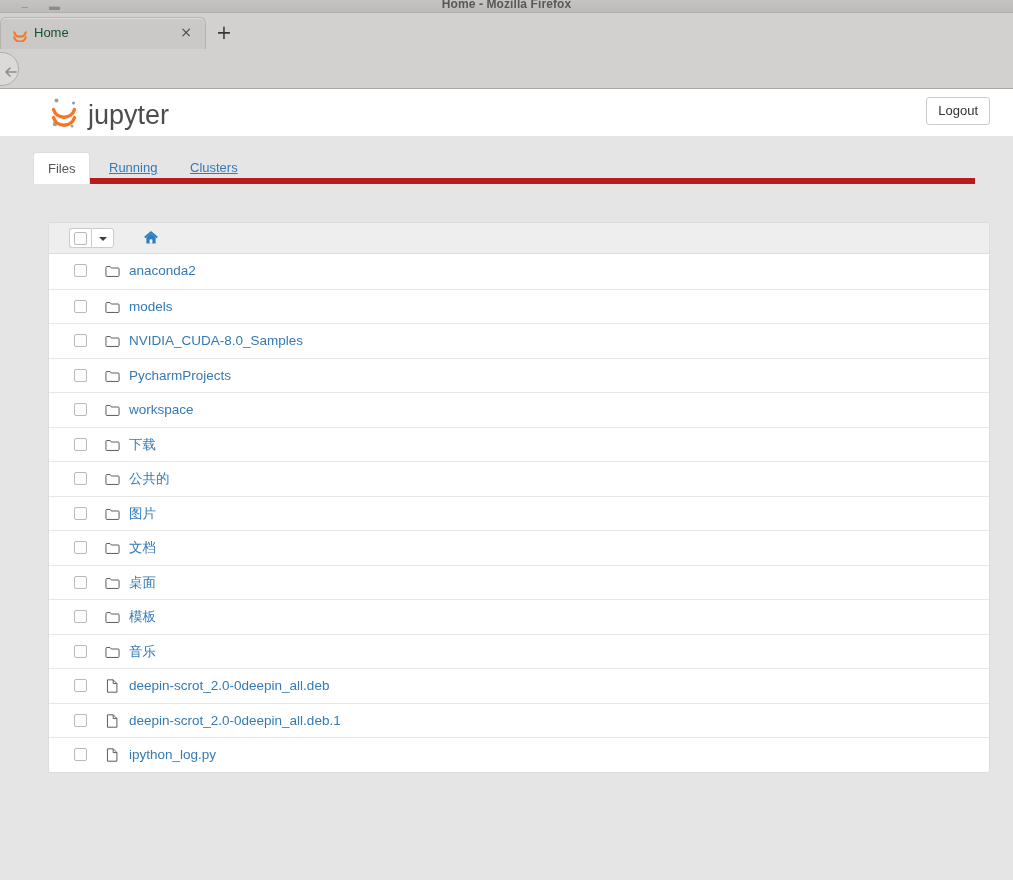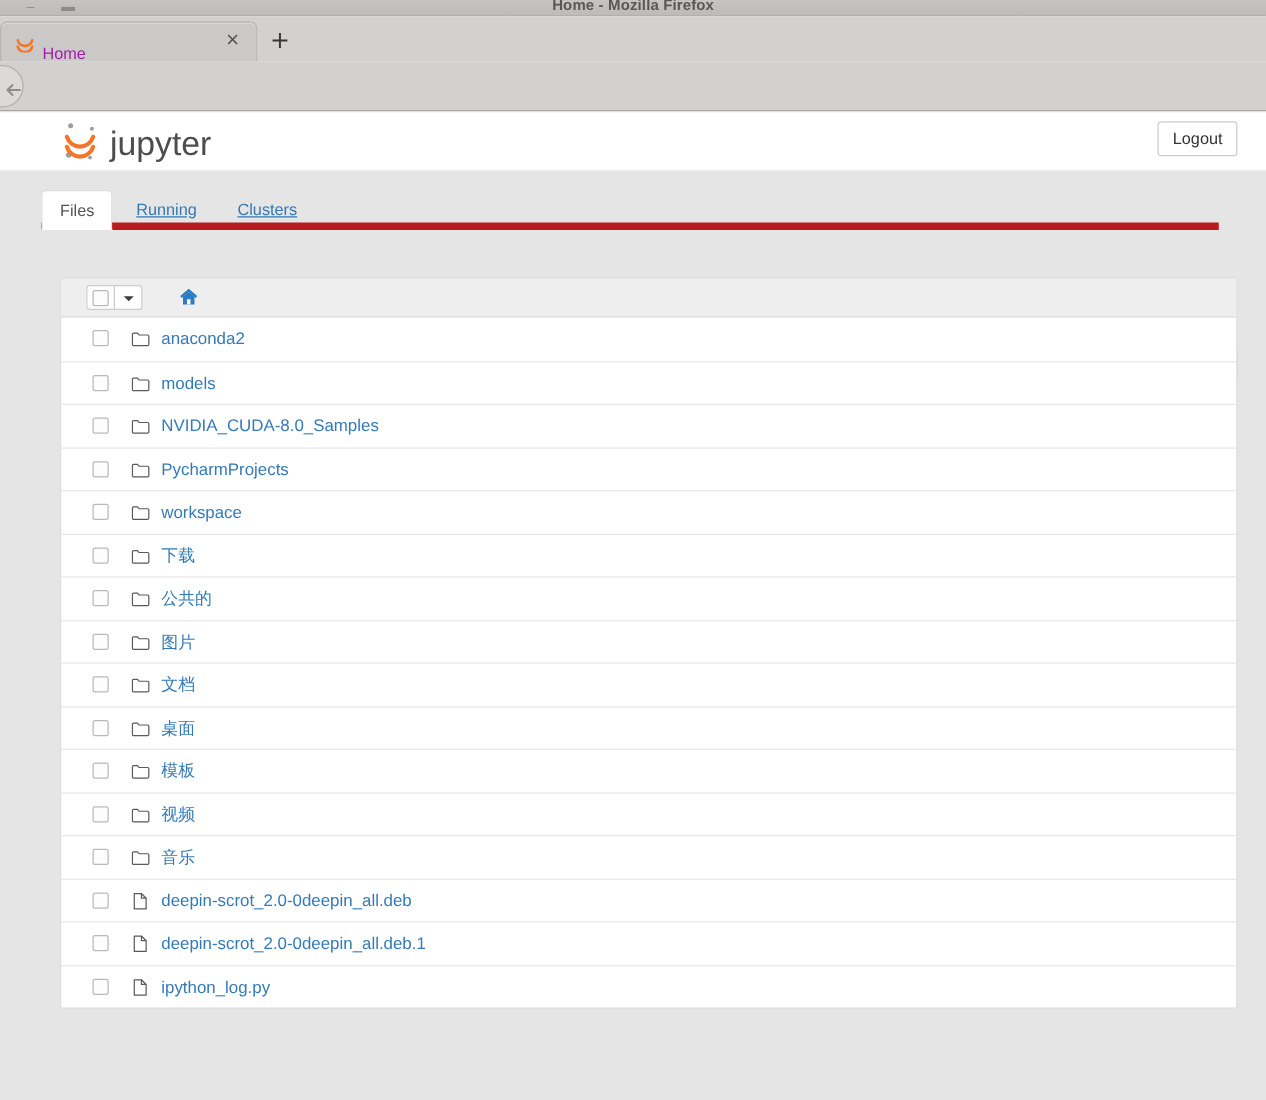--- a/index.html
+++ b/index.html
@@ -39,21 +39,21 @@
     position: absolute; left: 0; top: 4px; width: 206px; height: 32px;
     background: #cbc9c7;
     border: 1px solid #b6b4b2; border-bottom: none;
     border-top-left-radius: 6px; border-top-right-radius: 6px;
     box-shadow: inset 0 1px 0 #dedcda;
   }
   #tab-favicon {
     position: absolute; left: 11px; top: 8px; width: 16px; height: 16px;
   }
   #tab-label {
-    position: absolute; left: 33px; top: 17px; font-size: 13px; color: #a21caf;
+    position: absolute; left: 33px; top: 7px; font-size: 13px; color: #14532d;
     white-space: nowrap; overflow: hidden; width: 140px;
   }
   #tab-close {
     position: absolute; right: 11px; top: 6px; width: 16px; height: 17px;
     font-size: 14px; color: #4c4a48; text-align: center; line-height: 17px;
     font-family: "DejaVu Sans", sans-serif;
   }
   #tab-new {
     position: absolute; left: 213px; top: 9px; width: 22px; height: 22px;
     font-size: 19px; color: #3a3836; text-align: center; line-height: 21px;
@@ -441,27 +441,20 @@
           <div class="fl-icon"><svg width="15" height="16" viewBox="0 0 16 16">
               <path d="M1 4.2a1 1 0 0 1 1-1h3.4l1.2 1.6H14a1 1 0 0 1 1 1v7a1 1 0 0 1-1 1H2a1 1 0 0 1-1-1z" fill="none" stroke="#5a5a5a" stroke-width="1.05" stroke-linejoin="round"></path>
             </svg></div>
           <div class="fl-name">模板</div>
         </div>
         <div class="fl-row">
           <div class="fl-check"></div>
           <div class="fl-icon"><svg width="15" height="16" viewBox="0 0 16 16">
               <path d="M1 4.2a1 1 0 0 1 1-1h3.4l1.2 1.6H14a1 1 0 0 1 1 1v7a1 1 0 0 1-1 1H2a1 1 0 0 1-1-1z" fill="none" stroke="#5a5a5a" stroke-width="1.05" stroke-linejoin="round"></path>
             </svg></div>
-          <div class="fl-name">视频</div>
-        </div>
-        <div class="fl-row">
-          <div class="fl-check"></div>
-          <div class="fl-icon"><svg width="15" height="16" viewBox="0 0 16 16">
-              <path d="M1 4.2a1 1 0 0 1 1-1h3.4l1.2 1.6H14a1 1 0 0 1 1 1v7a1 1 0 0 1-1 1H2a1 1 0 0 1-1-1z" fill="none" stroke="#5a5a5a" stroke-width="1.05" stroke-linejoin="round"></path>
-            </svg></div>
           <div class="fl-name">音乐</div>
         </div>
         <div class="fl-row">
           <div class="fl-check"></div>
           <div class="fl-icon"><svg width="15" height="16" viewBox="0 0 16 16">
               <path d="M2.6 1.4h6.1l4 4v9.2H2.6z" fill="none" stroke="#5a5a5a" stroke-width="1.05" stroke-linejoin="round"></path>
               <path d="M8.7 1.4v4h4" fill="none" stroke="#5a5a5a" stroke-width="1.05" stroke-linejoin="round"></path>
             </svg></div>
           <div class="fl-name">deepin-scrot_2.0-0deepin_all.deb</div>
         </div>

